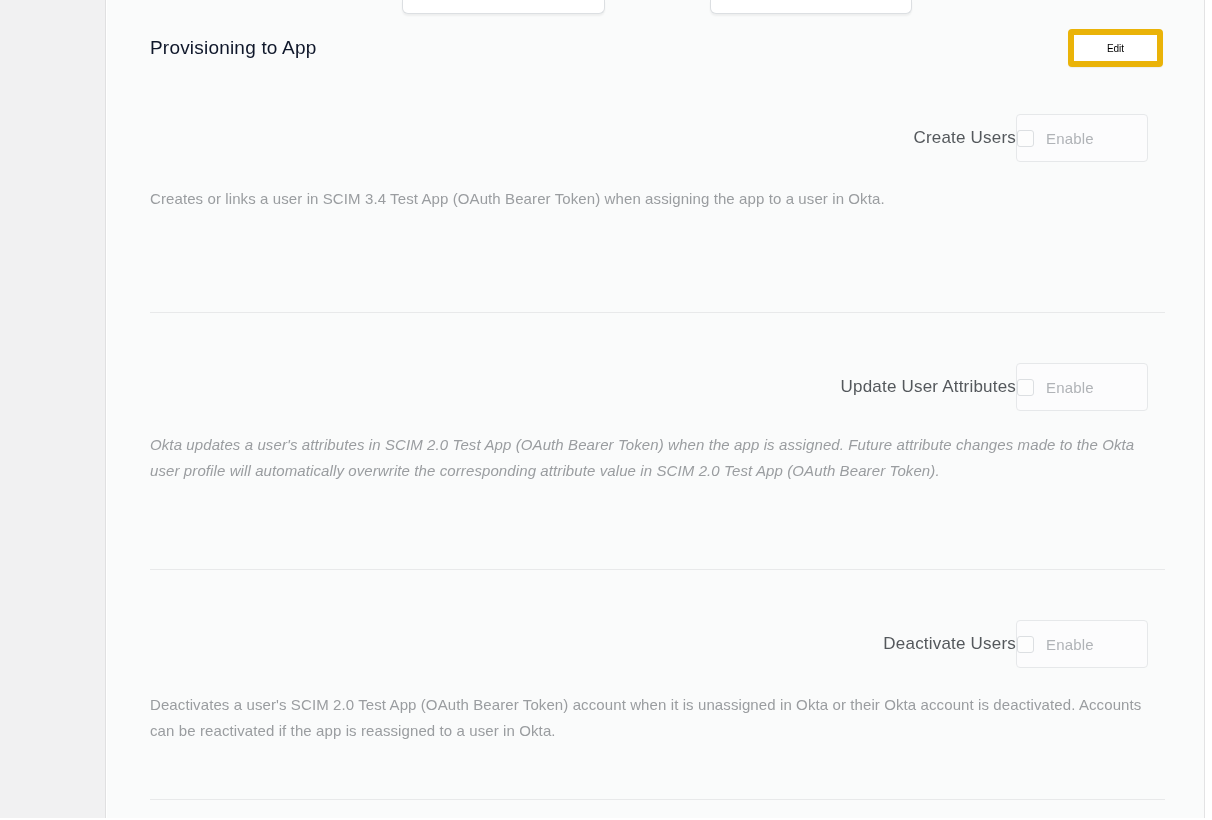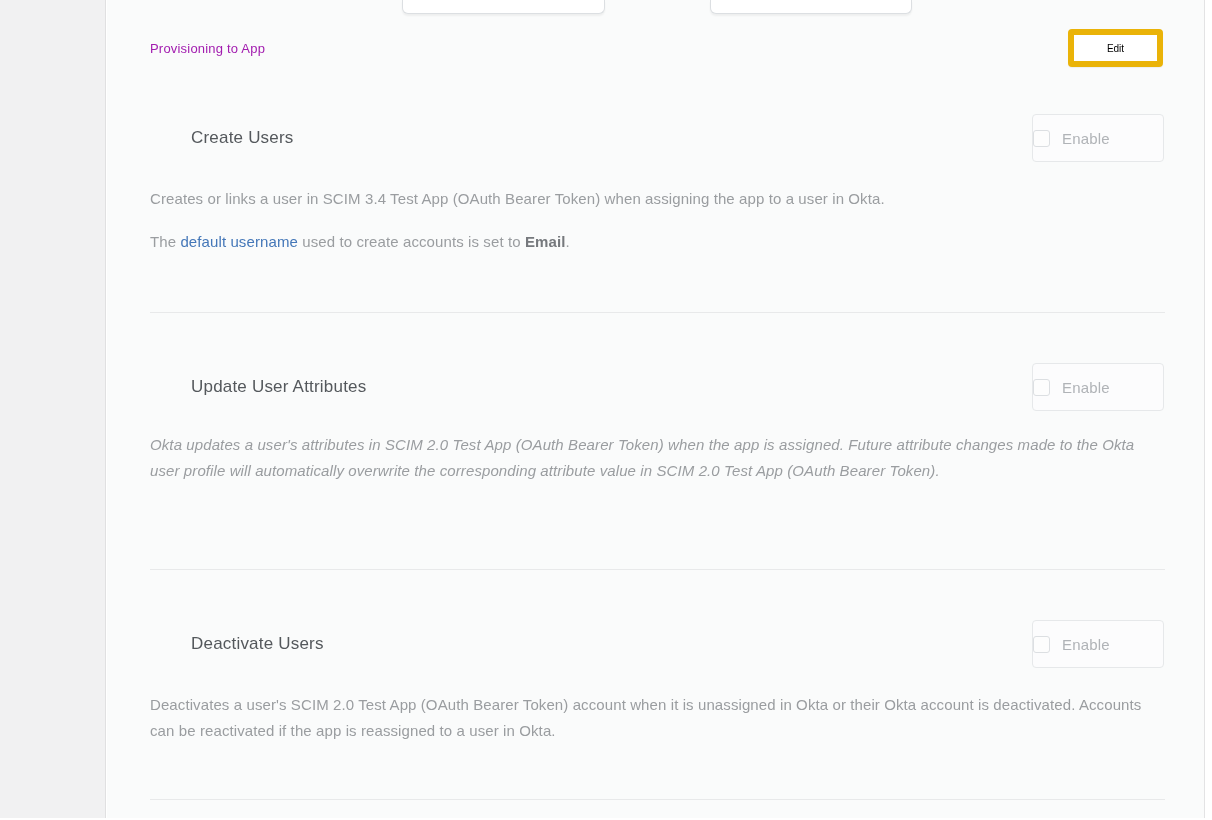--- a/index.html
+++ b/index.html
@@ -45,45 +45,44 @@
 
   .title-row {
     position: absolute;
     left: 43px; right: 41px; top: 28px;
     height: 40px;
     display: flex;
     align-items: center;
     justify-content: space-between;
   }
   .page-title {
-    font-size: 13px;
+    font-size: 19px;
     font-weight: 400;
-    color: #a21caf;
+    color: #0f172a;
     letter-spacing: 0.2px;
   }
   .edit-btn {
     width: 95px; height: 38px;
     background: #ffffff;
     border: 6px solid #eab308;
     border-radius: 4px;
     box-shadow: 0 1px 1px rgba(0,0,0,0.05);
     font-family: "Liberation Sans", sans-serif;
     font-size: 10px;
     color: #000000;
     cursor: pointer;
   }
 
   .section-header {
     position: absolute;
-    left: 43px; right: 40px;
+    left: 43px; right: 56px;
     height: 48px;
     display: flex;
     align-items: center;
-    justify-content: space-between;
-    margin-left: 41px;
+    justify-content: flex-end;
   }
   .section-heading {
     font-size: 17px;
     font-weight: 400;
     color: #54585c;
     letter-spacing: 0.2px;
   }
   .enable-box {
     width: 132px; height: 48px;
     background: #fcfcfd;
@@ -164,21 +163,20 @@
     </div>
 
     <div class="section-header" id="sec1-header">
       <div class="section-heading">Create Users</div>
       <div class="enable-box">
         <span class="checkbox"></span>
         <span class="enable-label">Enable</span>
       </div>
     </div>
     <div class="para" id="sec1-p1">Creates or links a user in SCIM 3.4 Test App (OAuth Bearer Token) when assigning the app to a user in Okta.</div>
-    <div class="para" id="sec1-p2"><span>The </span><a>default username</a><span> used to create accounts is set to </span><b>Email</b><span>.</span></div>
     <div class="divider" id="divider1"></div>
 
     <div class="section-header" id="sec2-header">
       <div class="section-heading">Update User Attributes</div>
       <div class="enable-box">
         <span class="checkbox"></span>
         <span class="enable-label">Enable</span>
       </div>
     </div>
     <div class="para" id="sec2-p1">Okta updates a user's attributes in SCIM 2.0 Test App (OAuth Bearer Token) when the app is assigned. Future attribute changes made to the Okta user profile will automatically overwrite the corresponding attribute value in SCIM 2.0 Test App (OAuth Bearer Token).</div>

